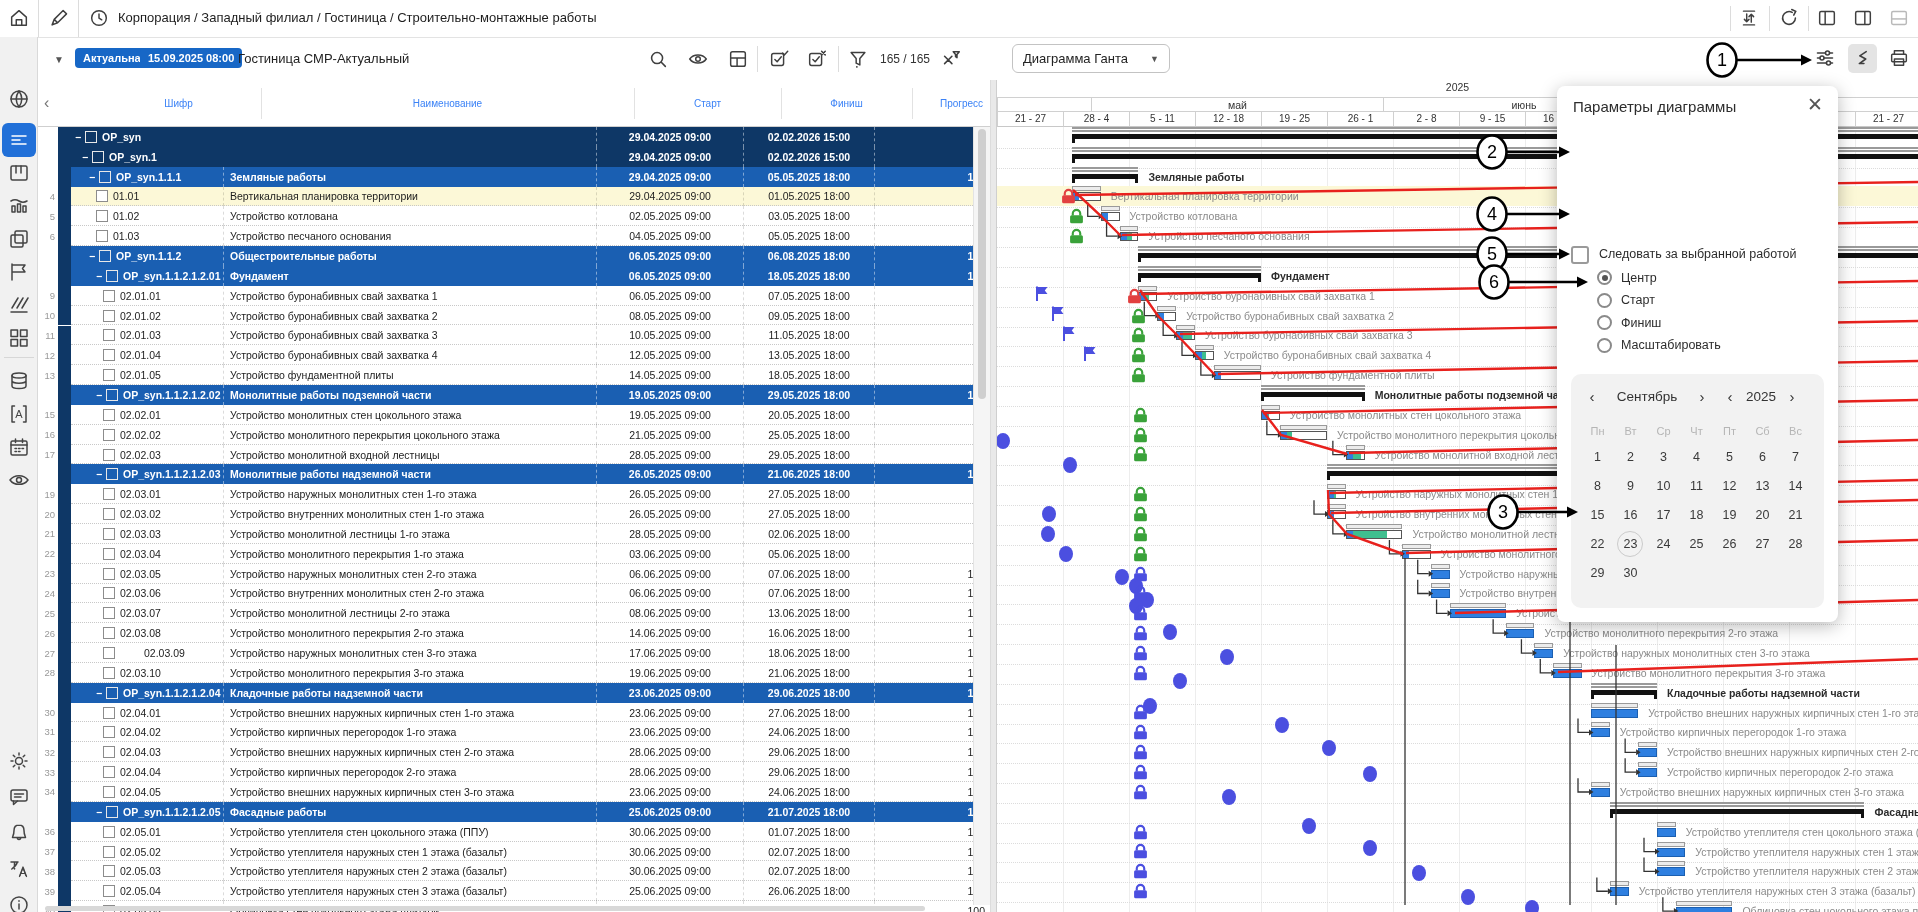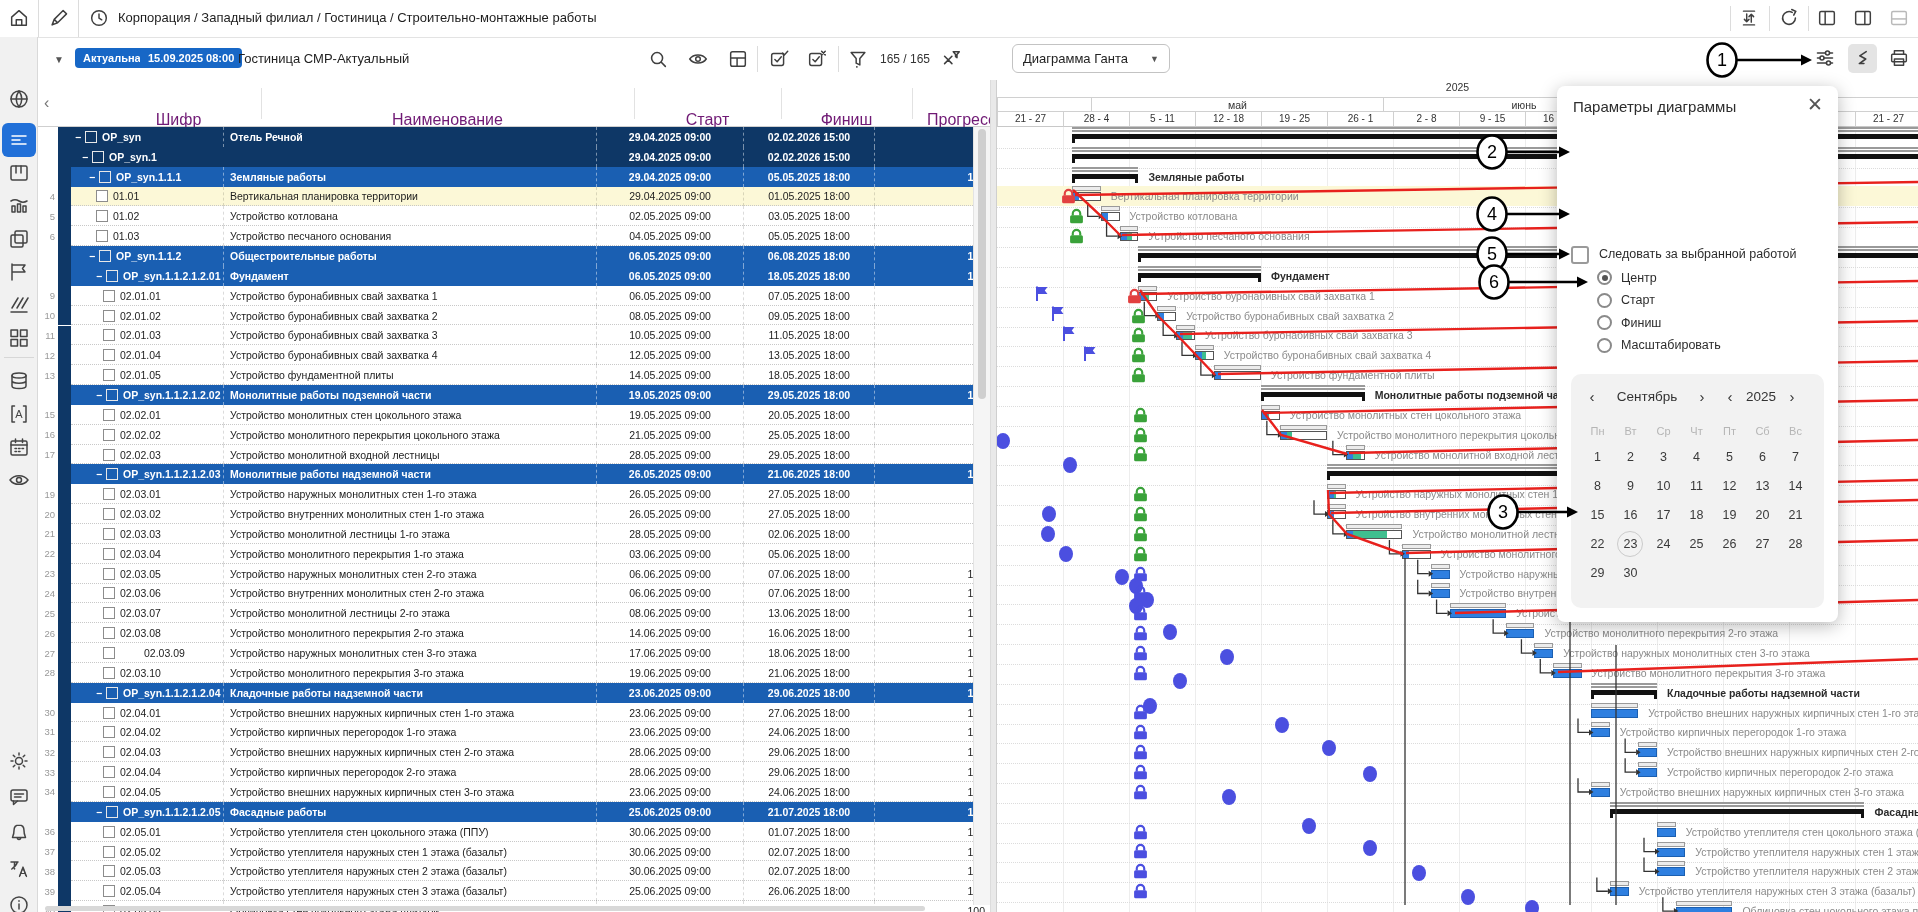--- a/index.html
+++ b/index.html
@@ -17,21 +17,21 @@
   .count{position:absolute;top:14px;font-size:12px;color:#333;}
   .viewsel{position:absolute;left:1012px;top:6px;width:158px;height:29px;border:1px solid #c3c3c3;border-radius:6px;background:#fff;display:flex;align-items:center;justify-content:space-between;padding:0 10px;font-size:13px;color:#222;box-sizing:border-box;}
   .icon-active{background:#e4e4e4;border-radius:5px;}
   
   .sidebar{position:absolute;left:0;top:37px;width:38px;height:875px;background:#f1f1f1;border-right:1px solid #d9d9d9;box-sizing:border-box;}
   .sb-item{position:absolute;left:7px;width:24px;height:24px;color:#444;}
   .sb-item.active{left:2px;width:34px;height:34px;background:#2170d8;border-radius:6px;color:#fff;display:flex;align-items:center;justify-content:center;}
   .sb-div{position:absolute;left:4px;width:30px;height:1px;background:#d7d7d7;}
   
   .thead{position:absolute;left:38px;top:80px;width:952px;height:47px;background:#fff;border-bottom:1px solid #cfcfcf;box-sizing:border-box;}
-  .th{position:absolute;top:16px;height:47px;line-height:47px;text-align:center;font-size:16px;color:#701a75;}
+  .th{position:absolute;top:0;height:47px;line-height:47px;text-align:center;font-size:10px;color:#3b82f6;}
   .thsep{position:absolute;top:8px;height:31px;width:1px;background:#e2e2e2;}
   #trows{position:absolute;left:38px;top:127px;width:952px;height:785px;overflow:hidden;}
   .trow{position:absolute;left:0;width:952px;height:19.85px;}
   .tcell{position:absolute;top:0;height:100%;display:flex;align-items:center;font-size:10.5px;color:#1c1c1c;box-sizing:border-box;overflow:hidden;white-space:nowrap;}
   .num{left:0;width:20px;justify-content:flex-end;padding-right:3px;color:#999;font-size:9.5px;background:#fff;}
   .strip{position:absolute;left:20px;width:13px;height:100%;background:#0e3766;}
   .rbg{position:absolute;left:33px;width:902px;height:100%;}
   .dotted .rbg{border-bottom:1px dotted #c8c8c8;box-sizing:border-box;}
   .code{left:33px;width:152px;}
   .name{left:185px;width:373px;border-left:1px dashed rgba(0,0,0,0.14);padding-left:6px;}
@@ -360,21 +360,20 @@
   <div id="trows">
       <div class="trow g1" style="top: 0px;">
         <div class="rbg"></div>
         <div class="tcell num">1</div>
         <div class="strip"></div>
         <div class="tcell code" style="padding-left: 4px;">
           <div class="exp">−</div>
           <div class="cb"></div>
           <span>OP_syn</span>
         </div>
-        <div class="tcell name">Отель Речной</div>
         <div class="tcell start">29.04.2025 09:00</div>
         <div class="tcell finish">02.02.2026 15:00</div>
         <div class="tcell prog">49</div>
       </div>
       <div class="trow g1" style="top: 19.85px;">
         <div class="rbg"></div>
         <div class="tcell num">2</div>
         <div class="strip"></div>
         <div class="tcell code" style="padding-left: 11px;">
           <div class="exp">−</div>

